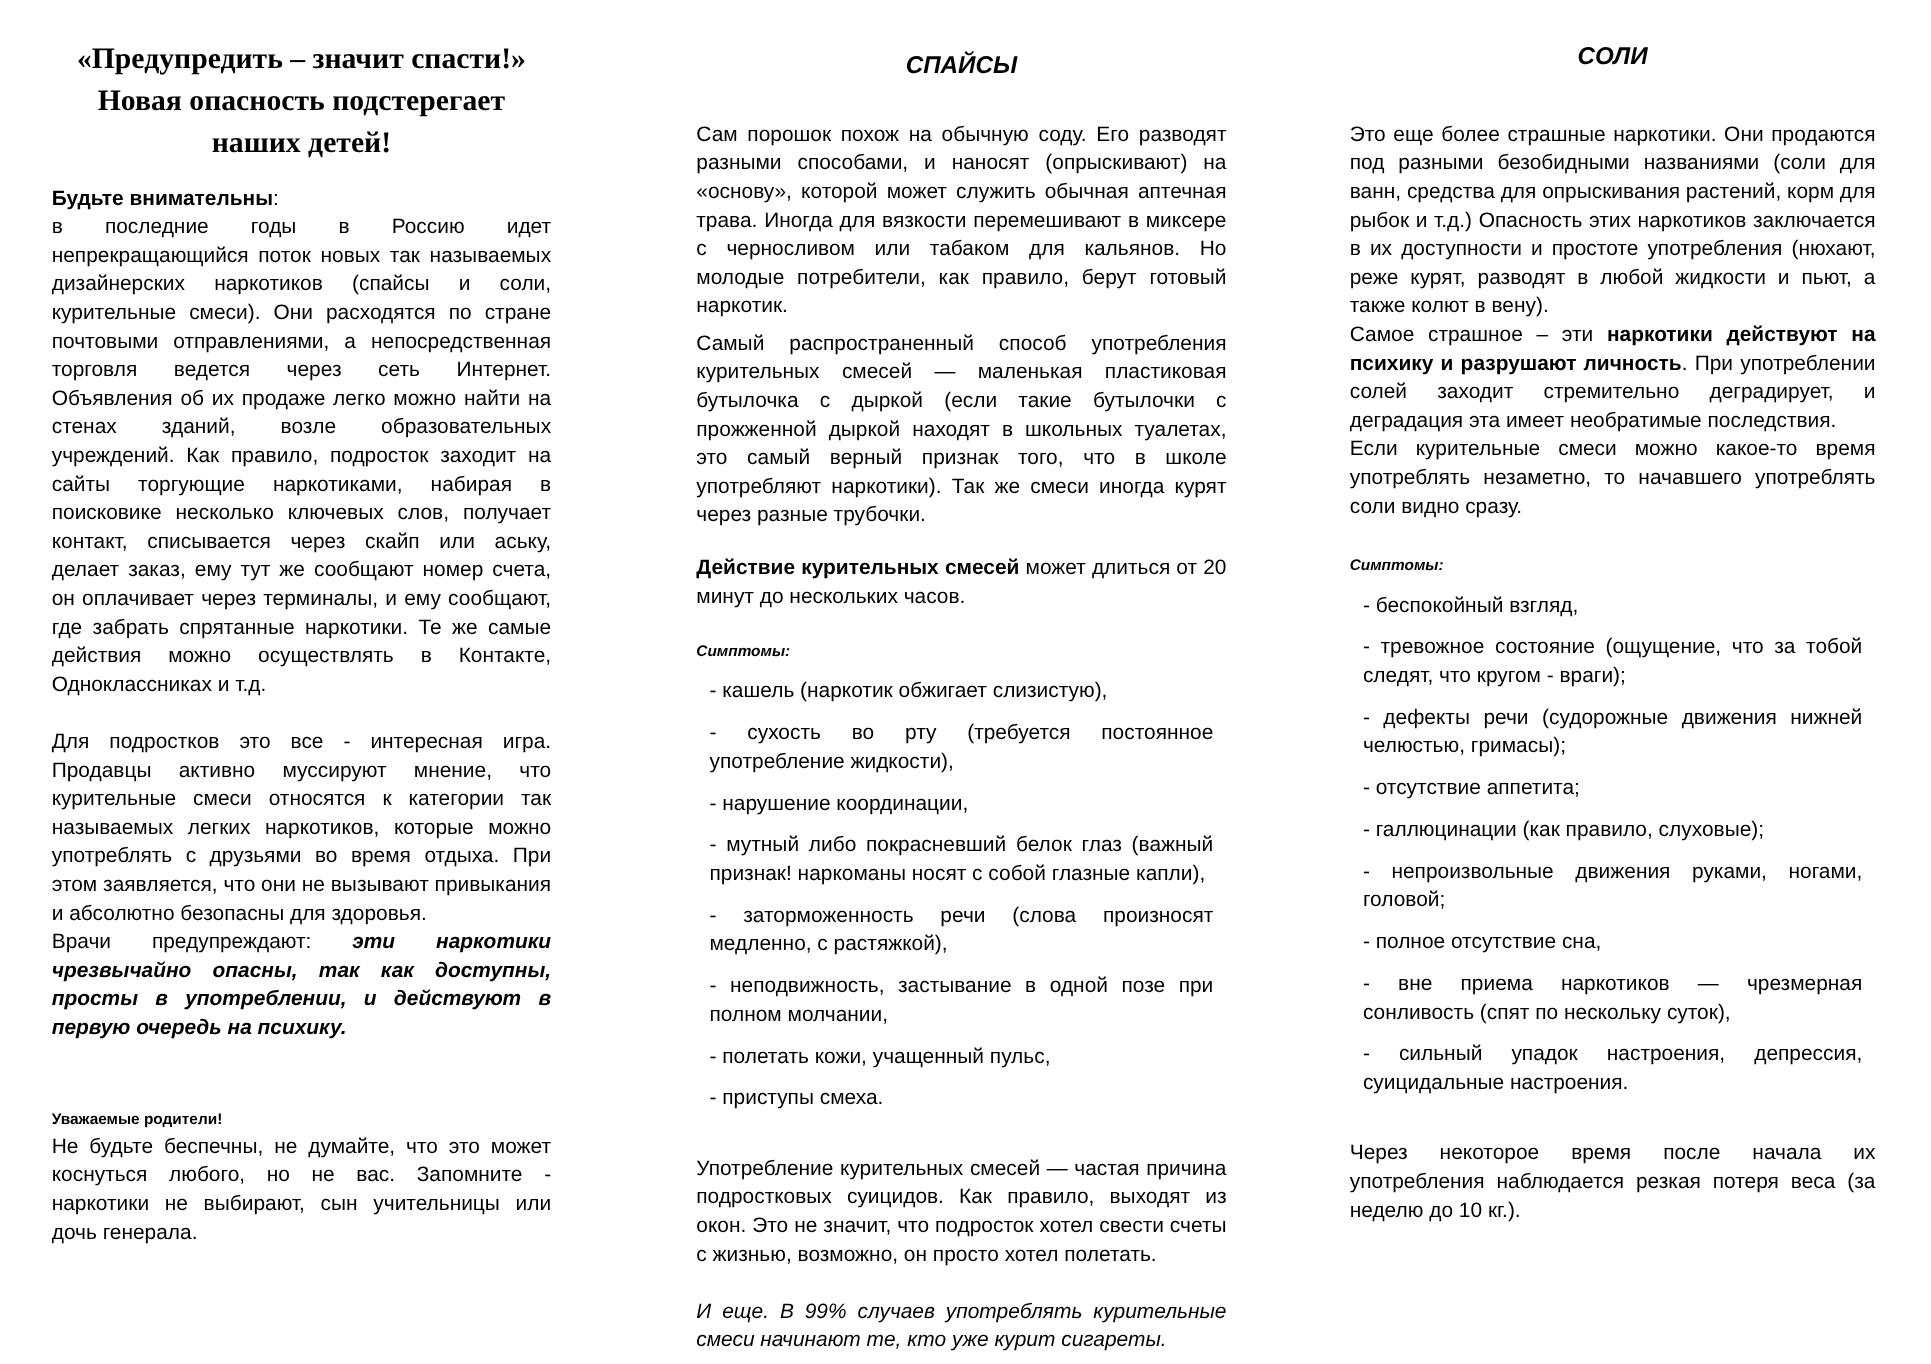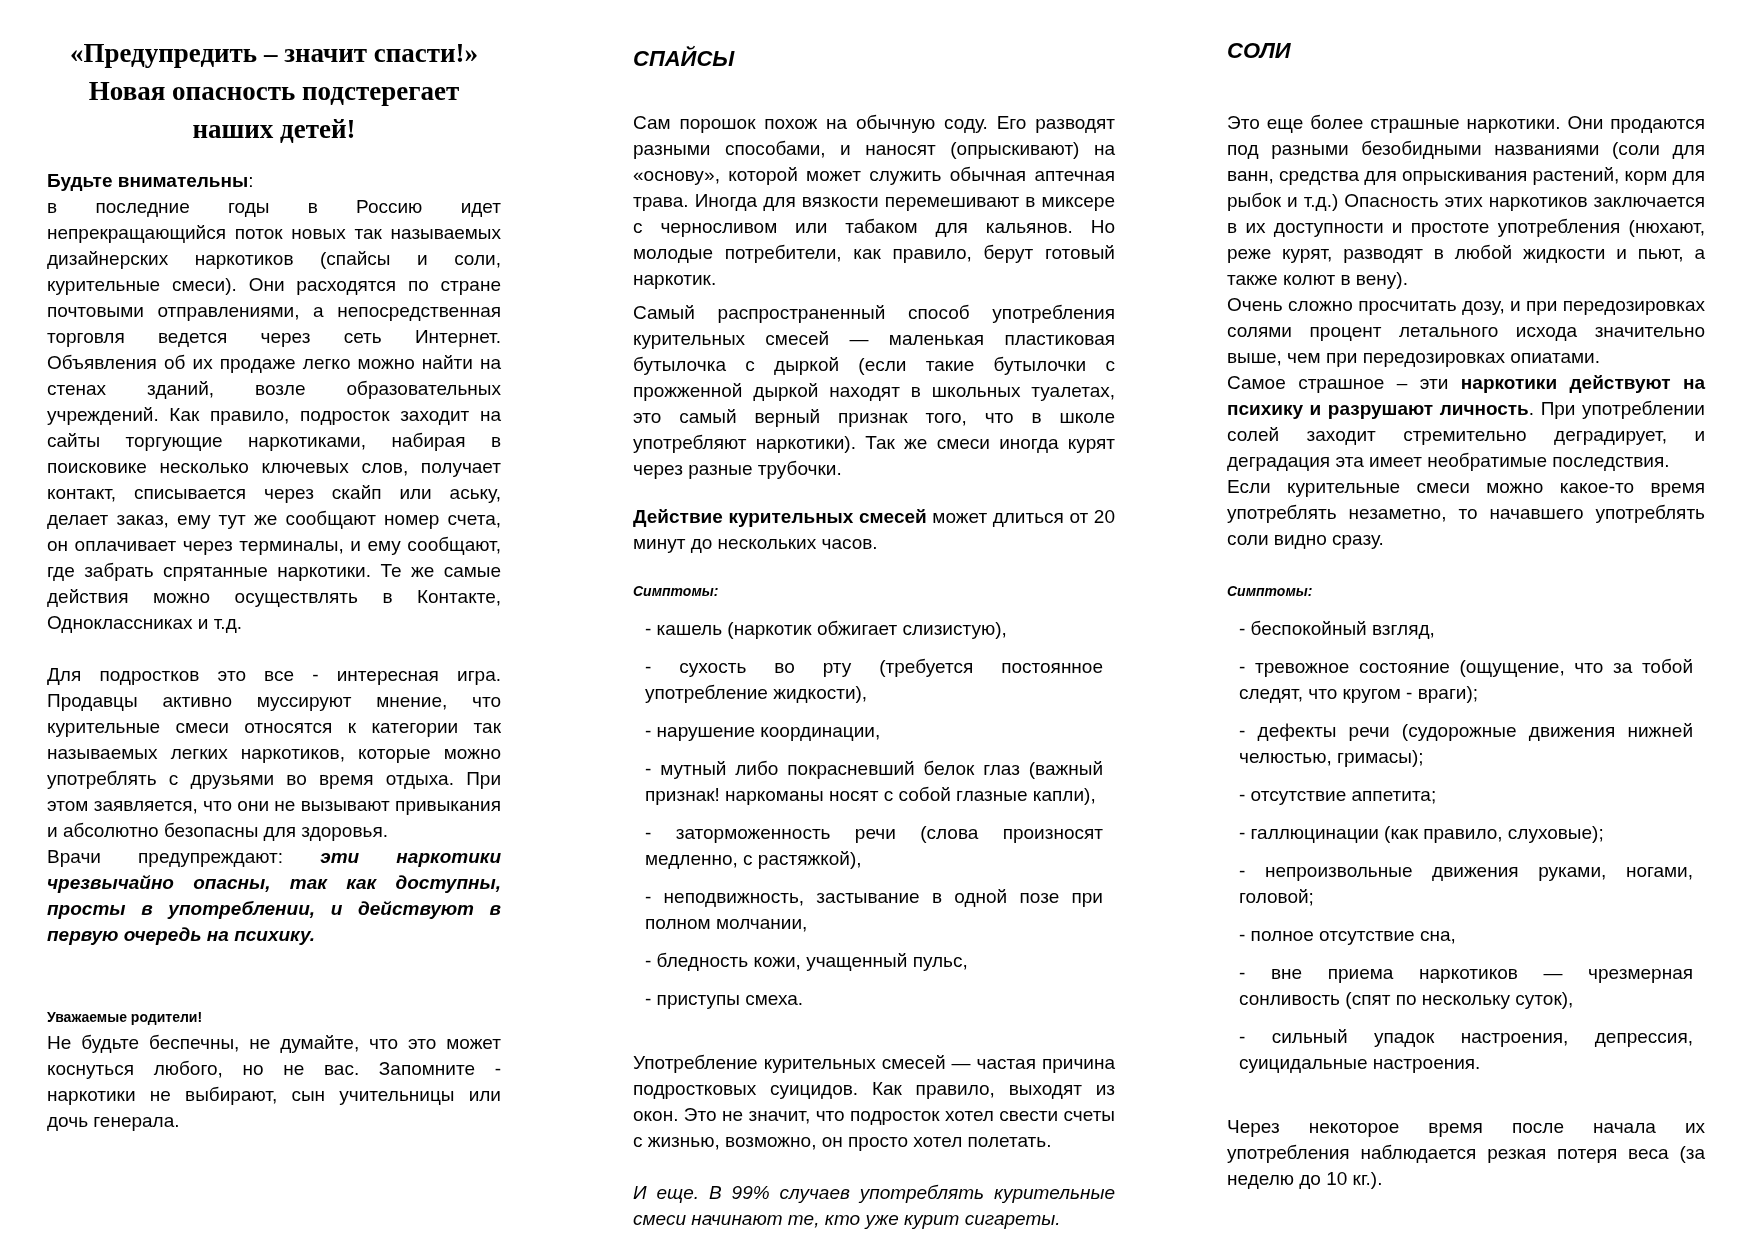--- a/index.html
+++ b/index.html
@@ -18,21 +18,21 @@
   .doc-title {
     font-family:"Liberation Serif", serif;
     font-weight:bold;
     font-size:27px; line-height:38px;
     text-align:center;
     margin-top:34px;
   }
   .col-title {
     font-weight:bold; font-style:italic;
     font-size:22px; line-height:30px;
-    text-align:left;
+    text-align:center;
   }
   .para {
     font-size:19px; line-height:26px;
     text-align:justify;
     margin:0;
   }
   .head  { font-size:14px; line-height:26px; font-weight:bold; margin:0; }
   .b  { font-weight:bold; }
   .i  { font-style:italic; }
   .bi { font-weight:bold; font-style:italic; }
@@ -74,33 +74,32 @@
     <div class="gap22"></div>
     <div class="para"><span class="b">Действие курительных смесей</span><span> может длиться от 20 минут до нескольких часов.</span></div>
     <div class="gap22"></div>
     <div class="head bi">Симптомы:</div>
     <div class="sym-item">- кашель (наркотик обжигает слизистую),</div>
     <div class="sym-item">- сухость во рту (требуется постоянное употребление жидкости),</div>
     <div class="sym-item">- нарушение координации,</div>
     <div class="sym-item">- мутный либо покрасневший белок глаз (важный признак! наркоманы носят с собой глазные капли),</div>
     <div class="sym-item">- заторможенность речи (слова произносят медленно, с растяжкой),</div>
     <div class="sym-item">- неподвижность, застывание в одной позе при полном молчании,</div>
-    <div class="sym-item">- бледность кожи, учащенный пульс,</div>
+    <div class="sym-item">- полетать кожи, учащенный пульс,</div>
     <div class="sym-item">- приступы смеха.</div>
     <div class="gap26"></div>
     <div class="para">Употребление курительных смесей — частая причина подростковых суицидов. Как правило, выходят из окон. Это не значит, что подросток хотел свести счеты с жизнью, возможно, он просто хотел полетать.</div>
     <div class="gap26"></div>
     <div class="para i">И еще. В 99% случаев употреблять курительные смеси начинают те, кто уже курит сигареты.</div>
   </div>
 
   <div class="panel panel-right">
     <div class="col-title mt36">СОЛИ</div>
     <div class="gap44"></div>
     <div class="para">Это еще более страшные наркотики. Они продаются под разными безобидными названиями (соли для ванн, средства для опрыскивания растений, корм для рыбок и т.д.) Опасность этих наркотиков заключается в их доступности и простоте употребления (нюхают, реже курят, разводят в любой жидкости и пьют, а также колют в вену).</div>
-    <div class="para">Очень сложно просчитать дозу, и при передозировках солями процент летального исхода значительно выше, чем при передозировках опиатами.</div>
     <div class="para"><span>Самое страшное – эти </span><span class="b">наркотики действуют на психику и разрушают личность</span><span>. При употреблении солей заходит стремительно деградирует, и деградация эта имеет необратимые последствия.</span></div>
     <div class="para">Если курительные смеси можно какое-то время употреблять незаметно, то начавшего употреблять соли видно сразу.</div>
     <div class="gap26"></div>
     <div class="head bi">Симптомы:</div>
     <div class="sym-item">- беспокойный взгляд,</div>
     <div class="sym-item">- тревожное состояние (ощущение, что за тобой следят, что кругом - враги);</div>
     <div class="sym-item">- дефекты речи (судорожные движения нижней челюстью, гримасы);</div>
     <div class="sym-item">- отсутствие аппетита;</div>
     <div class="sym-item">- галлюцинации (как правило, слуховые);</div>
     <div class="sym-item">- непроизвольные движения руками, ногами, головой;</div>

